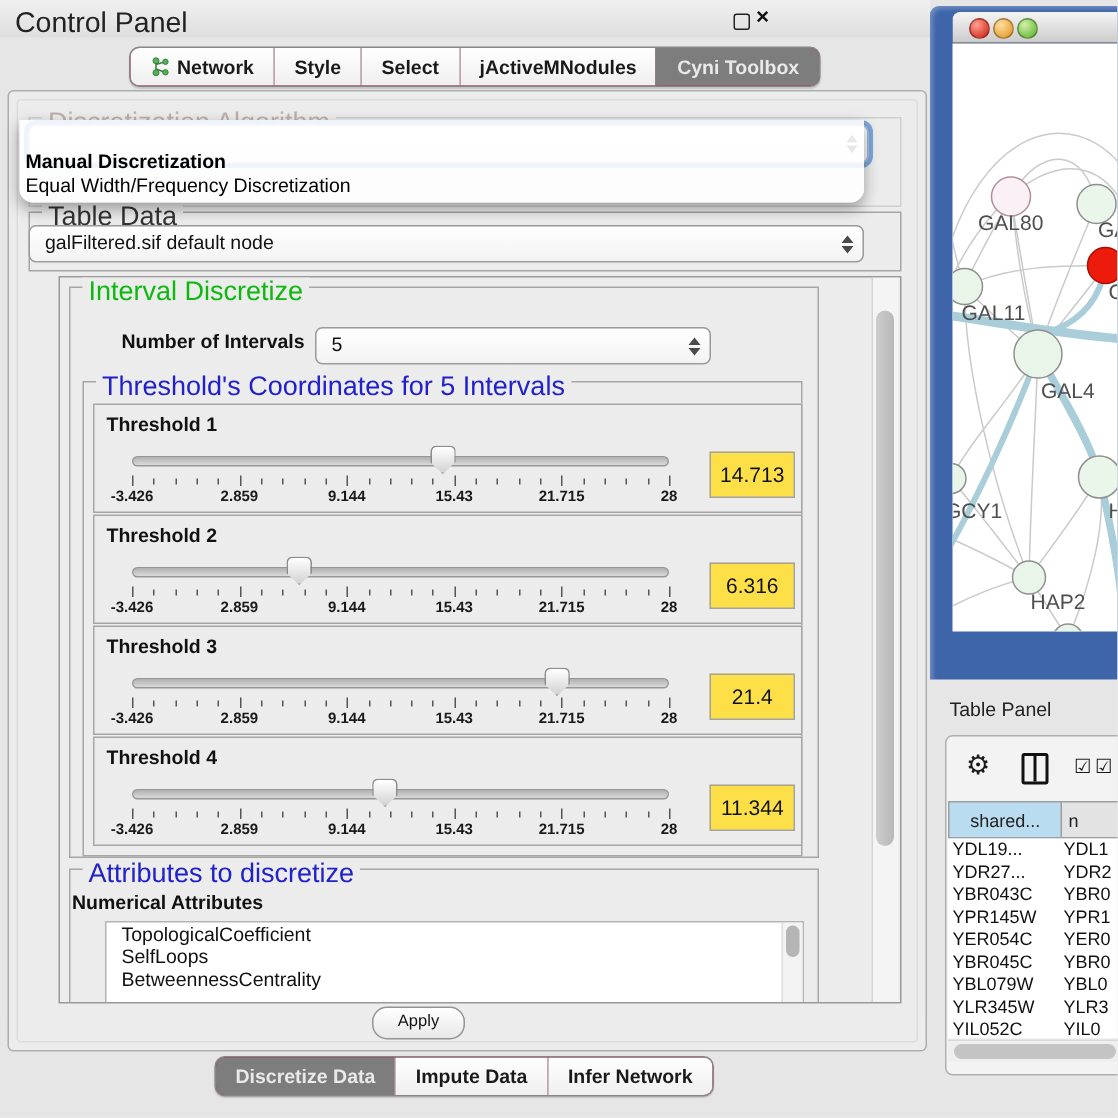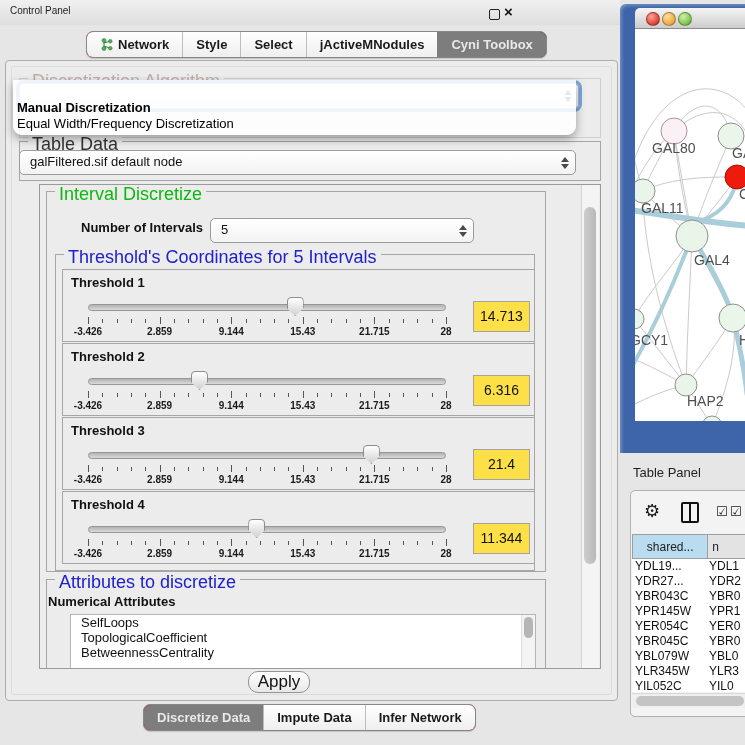--- a/index.html
+++ b/index.html
@@ -2,21 +2,21 @@
 <html><head>
 <meta charset="utf-8">
 <style>
   html,body{margin:0;padding:0;}
   body{width:745px;height:745px;background:#e6e6e6;font-family:"Liberation Sans","DejaVu Sans",sans-serif;overflow:hidden;}
   #root{position:relative;width:745px;height:745px;}
   .abs{position:absolute;}
 
   
   #cp-titlebar{left:0;top:0;width:620px;height:25px;background:linear-gradient(#f0f0f0,#dedede);}
-  #cp-title{left:10px;top:5px;font-size:10px;color:#222;}
+  #cp-title{left:10px;top:5px;font-size:19px;color:#222;}
   #float-btn{left:489px;top:9px;width:9px;height:9px;border:1.5px solid #222;border-radius:2px;background:transparent;}
   #close-btn{left:504px;top:3px;font-size:15px;font-weight:bold;color:#111;}
 
   
   .tabstrip{display:flex;border:1px solid #878787;border-radius:7px;overflow:hidden;background:#be185d;box-shadow:0 1px 1px rgba(0,0,0,.15);align-items:flex-end;}
   .tab{height:25px;line-height:25px;padding:0 13px;font-size:13px;font-weight:bold;color:#1a1a1a;background:linear-gradient(#ffffff,#efefef);border-left:1px solid #bdbdbd;white-space:nowrap;display:flex;align-items:center;gap:5px;}
   .tab:first-child{border-left:none;}
   .tab.sel{background:#7d7d7d;color:#e9e9e9;border-left-color:#7d7d7d;}
   #top-tabs{left:86px;top:31px;}
   #bottom-tabs{left:143px;top:704px;}
@@ -76,21 +76,21 @@
   .thr-value{position:absolute;left:410px;top:31px;width:55px;height:29px;background:#fde047;border:1px solid #a3a3a3;font-size:14px;color:#111;text-align:center;line-height:29px;}
 
   #attr-group{left:6px;top:394px;width:498px;height:130px;}
   #attr-group>.gtitle{color:#2020cc;}
   #num-attr-label{left:1px;top:14px;font-size:13px;font-weight:bold;color:#111;}
   #attr-list{left:23px;top:34px;width:464px;height:70px;background:#fff;border:1px solid #b5b5b5;overflow:hidden;}
   .attr-item{height:15px;line-height:15px;padding-left:10px;font-size:13px;color:#111;white-space:nowrap;}
   #attr-scroll{position:absolute;right:0;top:0;width:13px;height:100%;background:#f3f3f3;border-left:1px solid #ddd;}
   #attr-thumb{position:absolute;left:2px;top:2px;width:9px;height:21px;background:#b5b5b5;border-radius:5px;}
 
-  #apply-btn{left:242px;top:610px;width:60px;height:20px;background:linear-gradient(#ffffff,#e8e8e8);border:1px solid #949494;border-radius:10px;font-size:17px;color:#111;text-align:center;line-height:19px;}
+  #apply-btn{left:242px;top:610px;width:60px;height:20px;background:linear-gradient(#ffffff,#e8e8e8);border:1px solid #949494;border-radius:10px;font-size:11px;color:#111;text-align:center;line-height:19px;}
 
   
   #net-frame{left:620px;top:4px;width:125px;height:449px;background:#3e64a9;border-radius:6px 0 0 0;box-shadow:inset 2px 2px 3px rgba(255,255,255,.25);}
   #net-titlebar{left:15px;top:4px;width:110px;height:20px;background:linear-gradient(#f5f5f5,#cccccc);border-radius:5px 0 0 0;border-bottom:1px solid #8a8a8a;}
   .tl{position:absolute;top:4px;width:12px;height:12px;border-radius:50%;border:1px solid rgba(0,0,0,.3);}
   #tl-red{left:11px;background:radial-gradient(circle at 35% 30%,#ffa294,#d93a2c 75%);}
   #tl-yellow{left:27px;background:radial-gradient(circle at 35% 30%,#ffe0a0,#e8a33b 75%);}
   #tl-green{left:43px;background:radial-gradient(circle at 35% 30%,#d2f0a8,#72bf44 75%);}
   #net-canvas{left:15px;top:25px;width:110px;height:392px;background:#fff;overflow:hidden;}
 
@@ -341,22 +341,22 @@
               </div>
             </div>
         </div>
       </div>
 
       <div class="group" id="attr-group">
         <span class="gtitle">Attributes to discretize</span>
         <div class="abs" id="num-attr-label">Numerical Attributes</div>
         <div class="abs" id="attr-list">
           <div id="attr-items">
+              <div class="attr-item">TopologicalCoefficient</div>
               <div class="attr-item">SelfLoops</div>
-              <div class="attr-item">TopologicalCoefficient</div>
               <div class="attr-item">BetweennessCentrality</div>
             </div>
           <div id="attr-scroll">
             <div id="attr-thumb"></div>
           </div>
         </div>
       </div>
 
       <div class="abs" id="vp-scrollbar">
         <div class="abs" id="vp-thumb"></div>

